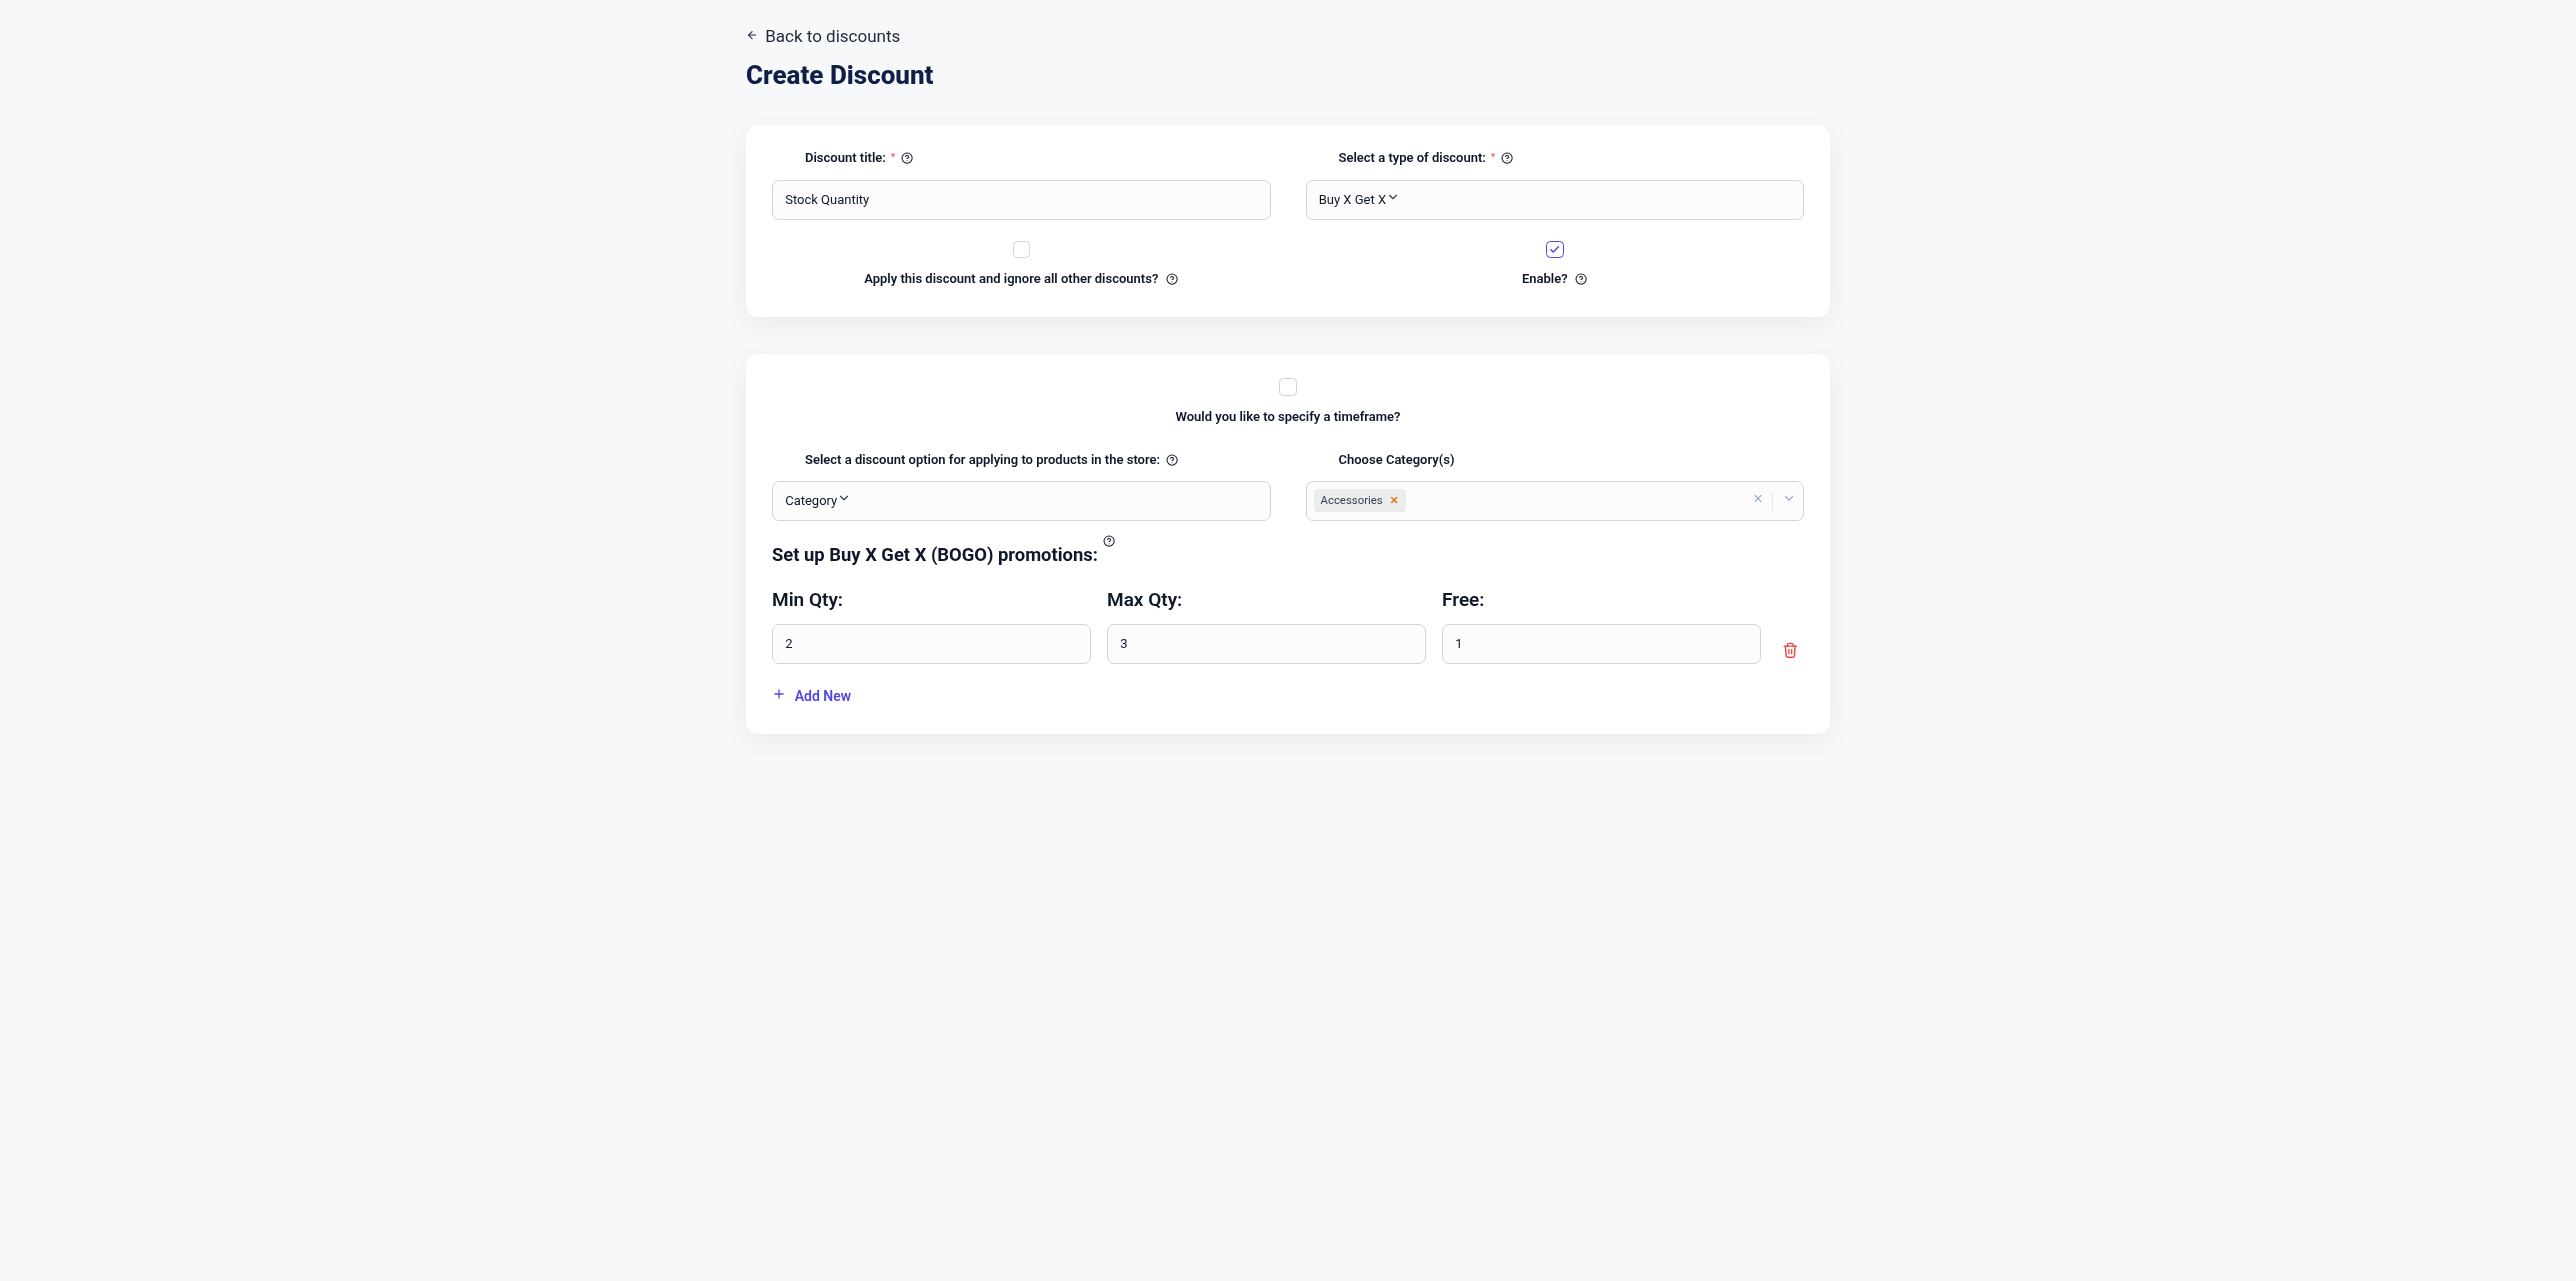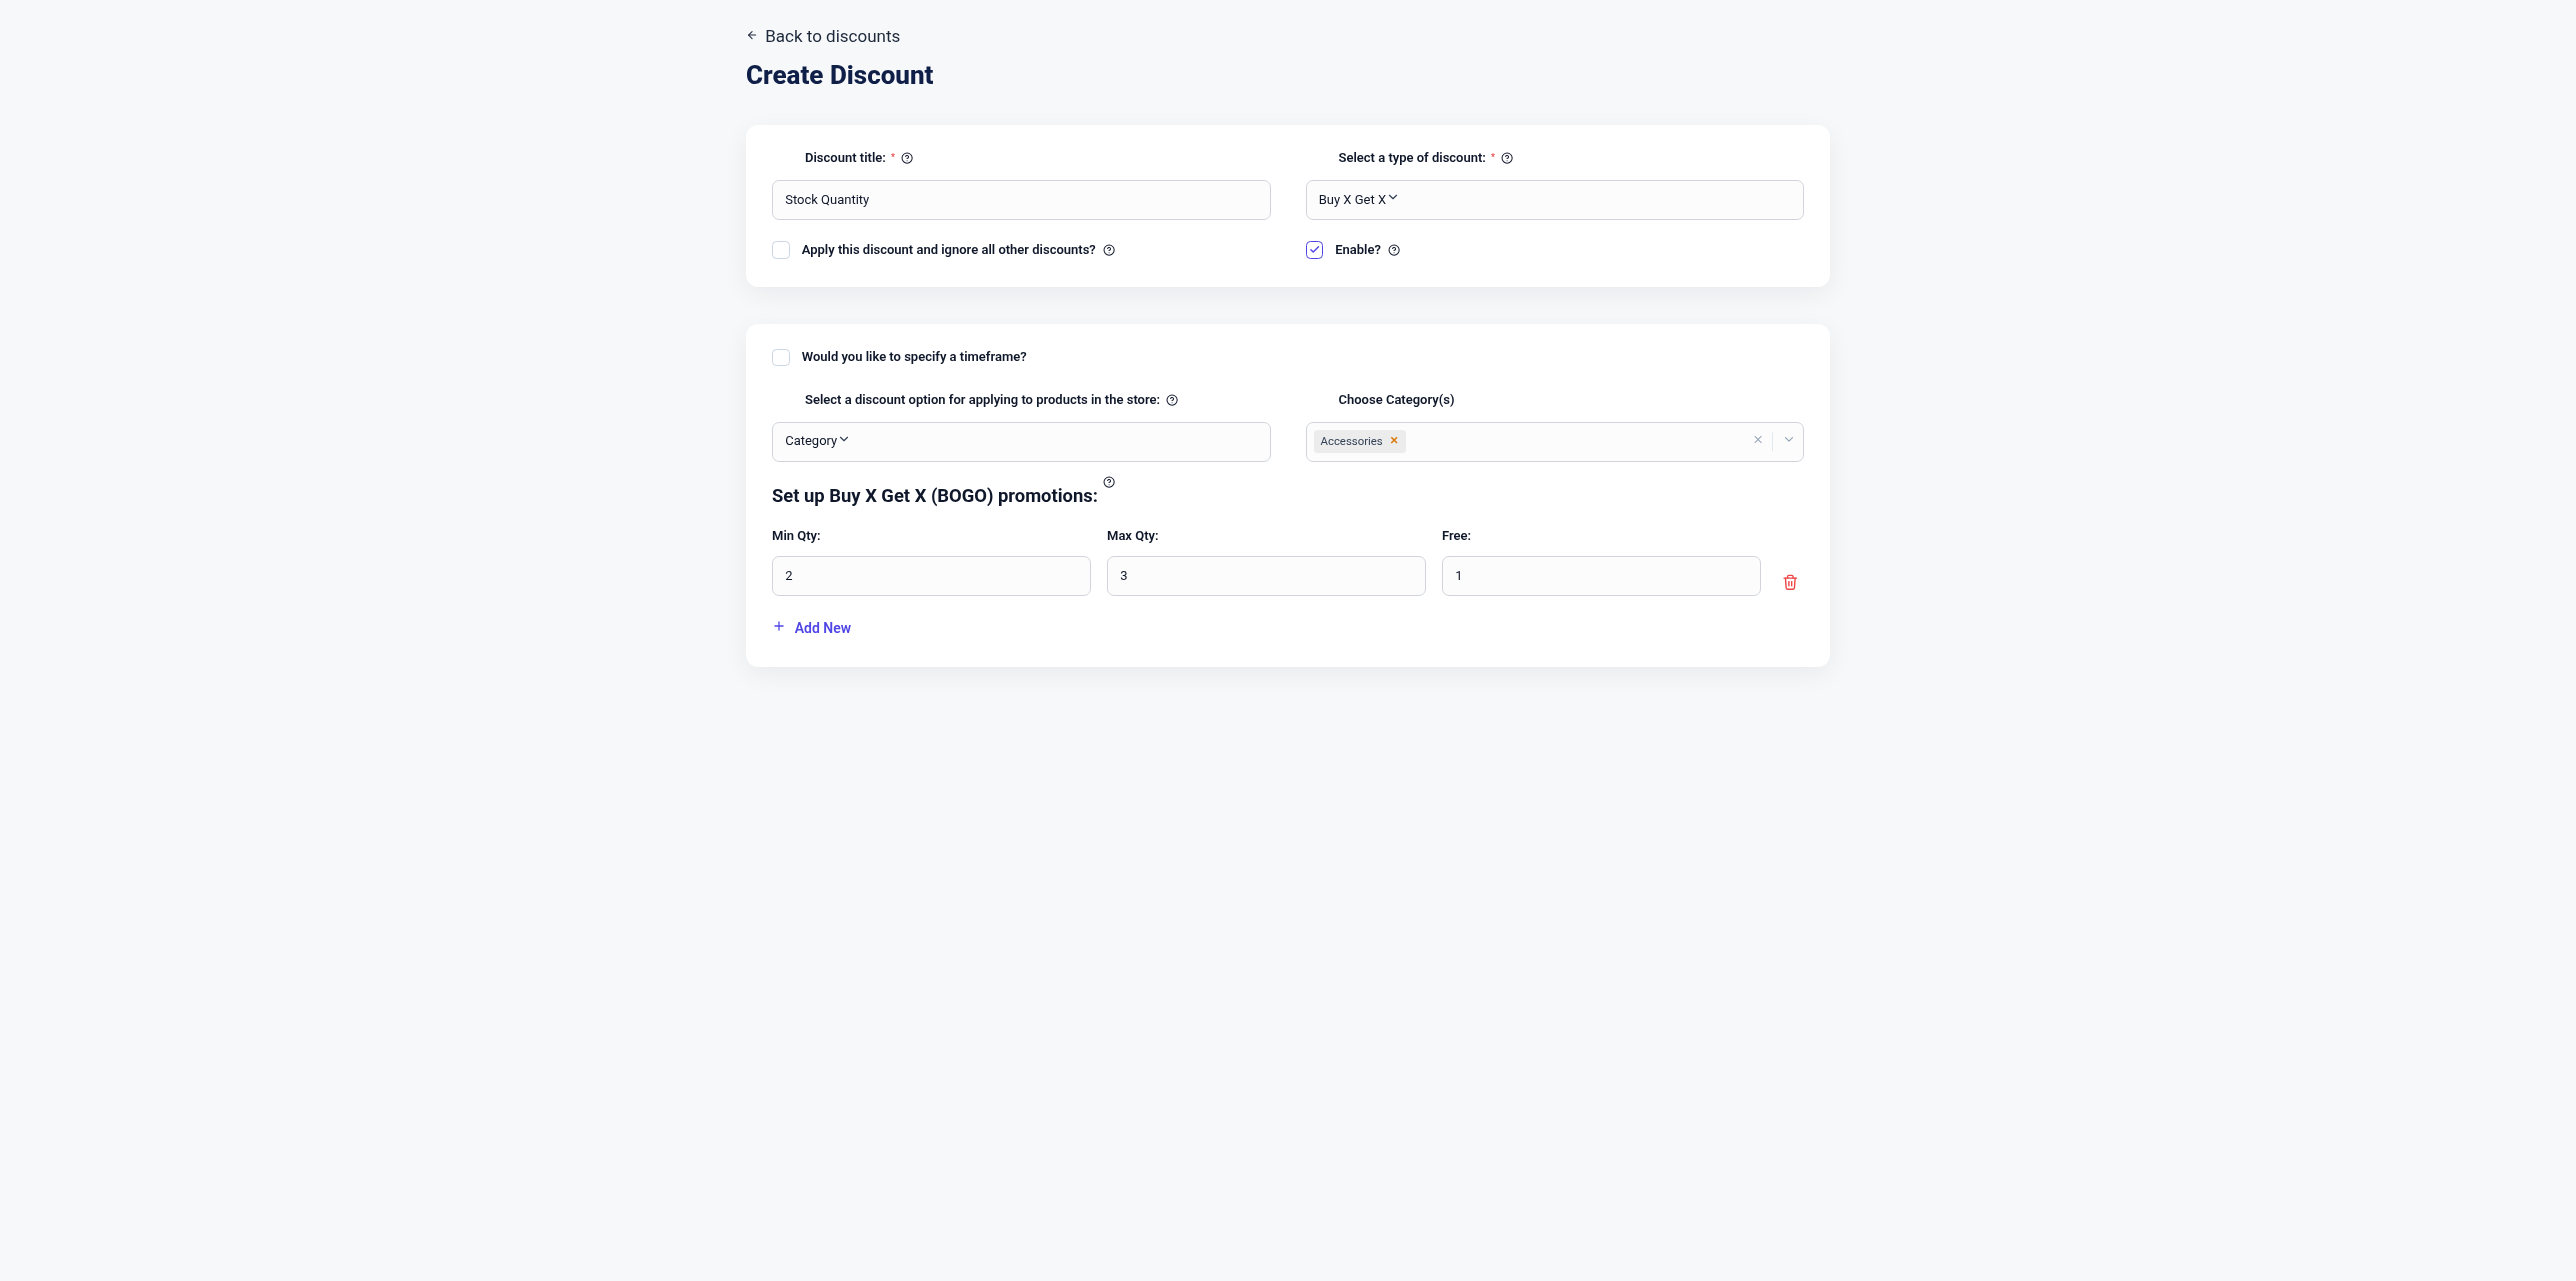--- a/index.html
+++ b/index.html
@@ -67,20 +67,21 @@
     align-items: center;
     justify-content: flex-start;
     cursor: text;
   }
   .select { cursor: pointer; }
   .check-row {
     display: flex;
     align-items: center;
     gap: 12.2px;
     margin-top: 21px;
+    flex-direction: column;
   }
   .checkbox {
     width: 17.5px; height: 17.5px;
     border: 1.3px solid #cbd5e1;
     border-radius: 4.4px;
     background: #fff;
     display: inline-flex;
     align-items: center;
     justify-content: center;
     cursor: pointer;
@@ -108,21 +109,21 @@
     align-items: flex-start;
     gap: 5.2px;
   }
   .qty-row {
     display: flex;
     gap: 15.7px;
     align-items: flex-end;
   }
   .qty-col { flex: 1 1 0; }
   .qty-label {
-    font-size: 13px;
+    font-size: 19px;
     font-weight: 600;
     margin-bottom: 10.5px;
   }
   .multiselect {
     width: 100%;
     min-height: 40px;
     border: 0.9px solid #d1d5db;
     border-radius: 7px;
     background: #fcfcfd;
     padding: 5.2px 7px;

